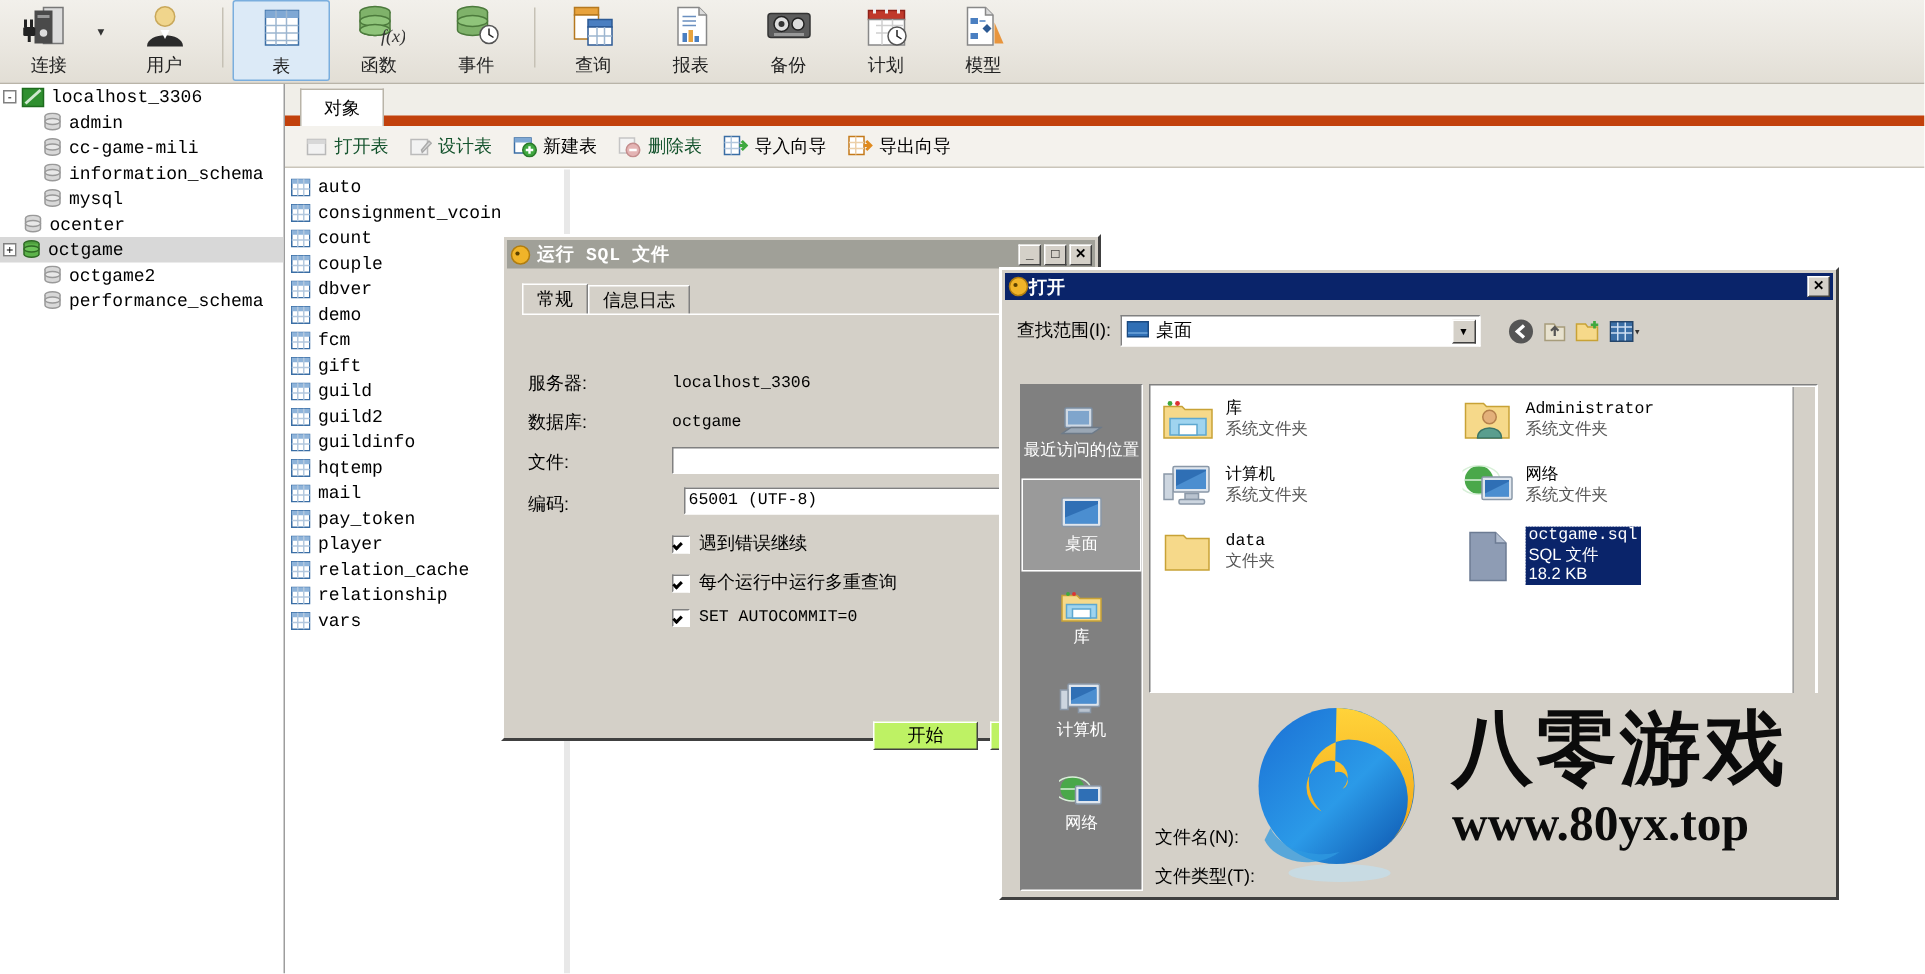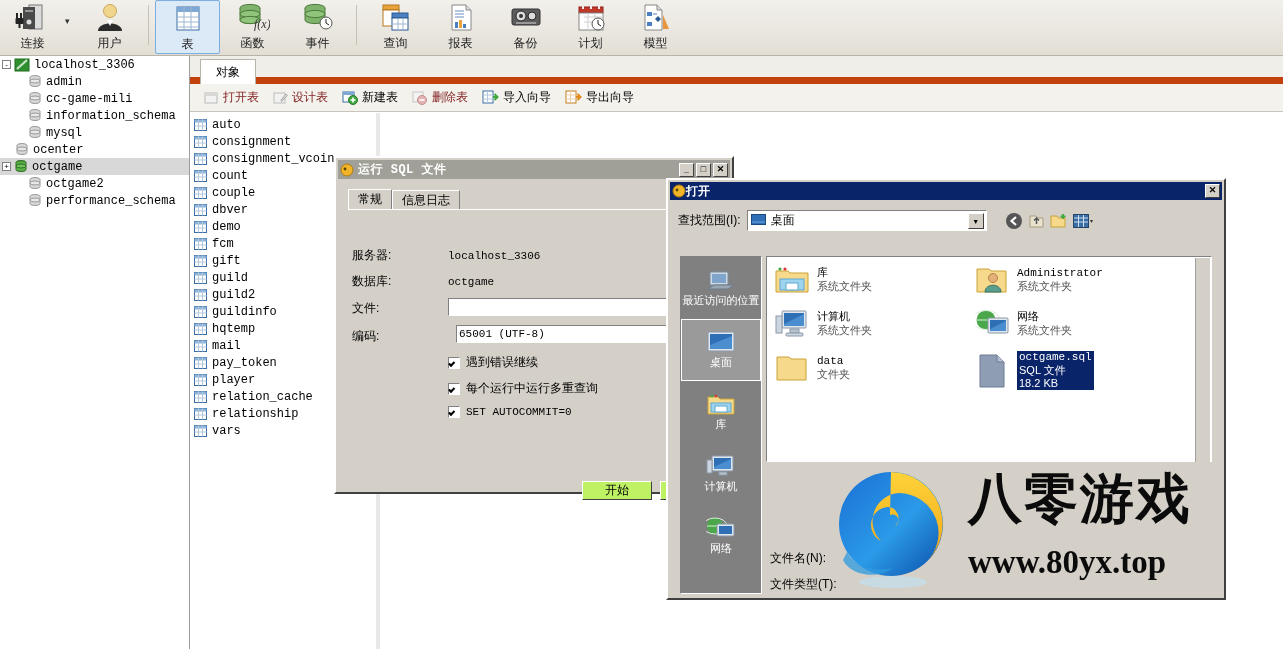--- a/index.html
+++ b/index.html
@@ -69,21 +69,21 @@
     background:#ffffff; border:1px solid #b9b4a8; border-bottom:none;
     display:flex; align-items:center; justify-content:center;
     font-size:12px; padding:0 10px;
   }
   #objbar {
     position:absolute; left:0; top:28px; width:1093px; height:28px;
     background:#f4f2ed; border-bottom:1px solid #cac5ba;
     display:flex; align-items:center; padding-left:8px; gap:2px;
   }
   .objbtn { display:flex; align-items:center; gap:4px; padding:2px 6px; font-size:12px; }
-  .objbtn.dis { color:#7f1d1d; }
+  .objbtn.dis { color:#14532d; }
   #tablist {
     position:absolute; left:0; top:57px; width:1093px; height:536px;
     background:#ffffff;
     font-family:"Liberation Mono","DejaVu Sans Mono",monospace; font-size:12px;
     padding-top:3px;
   }
   .trow { height:17px; display:flex; align-items:center; padding-left:4px; white-space:nowrap; }
   .trow .tname { margin-left:5px; }
   #tablist-sb {
     position:absolute; left:186px; top:57px; width:4px; height:536px; background:#e8e8e8;
@@ -188,21 +188,21 @@
 
   
   #wm { position:absolute; left:823px; top:466px; width:460px; height:135px; z-index:80; pointer-events:none; }
   #wmtxt { position:absolute; left:145px; top:2px; }
   .wm-cn {
     font-size:54px; font-weight:bold; color:#0b0b0b; letter-spacing:2px;
     font-family:"DejaVu Sans", sans-serif; line-height:62px;
   }
   .wm-url {
     font-size:33px; font-weight:bold; color:#0b0b0b;
-    font-family:"Liberation Serif", serif; line-height:36px; margin-top:14px;
+    font-family:"Liberation Serif", serif; line-height:36px; margin-top:2px;
   }
 </style>
 </head>
 <body>
 
 <div id="toolbar">
 
   <div class="tb-item">
     <div class="tb-ico">
       <svg width="36" height="30" viewBox="0 0 36 30">
@@ -523,30 +523,20 @@
   <div id="tablist">
     <div class="trow">
       <span>
           <svg width="13" height="12" viewBox="0 0 13 12">
             <rect x="0.5" y="0.5" width="12" height="11" fill="#fff" stroke="#3a6ea5"></rect>
             <rect x="0.5" y="0.5" width="12" height="3" fill="#8fb4da"></rect>
             <path d="M4.5 .5 v11 M8.5 .5 v11 M.5 7 h12" stroke="#b3c8de"></path>
           </svg>
         </span>
       <span class="tname">auto</span>
-    </div>
-    <div class="trow">
-      <span>
-          <svg width="13" height="12" viewBox="0 0 13 12">
-            <rect x="0.5" y="0.5" width="12" height="11" fill="#fff" stroke="#3a6ea5"></rect>
-            <rect x="0.5" y="0.5" width="12" height="3" fill="#8fb4da"></rect>
-            <path d="M4.5 .5 v11 M8.5 .5 v11 M.5 7 h12" stroke="#b3c8de"></path>
-          </svg>
-        </span>
-      <span class="tname">consignment</span>
     </div>
     <div class="trow">
       <span>
           <svg width="13" height="12" viewBox="0 0 13 12">
             <rect x="0.5" y="0.5" width="12" height="11" fill="#fff" stroke="#3a6ea5"></rect>
             <rect x="0.5" y="0.5" width="12" height="3" fill="#8fb4da"></rect>
             <path d="M4.5 .5 v11 M8.5 .5 v11 M.5 7 h12" stroke="#b3c8de"></path>
           </svg>
         </span>
       <span class="tname">consignment_vcoin</span>

